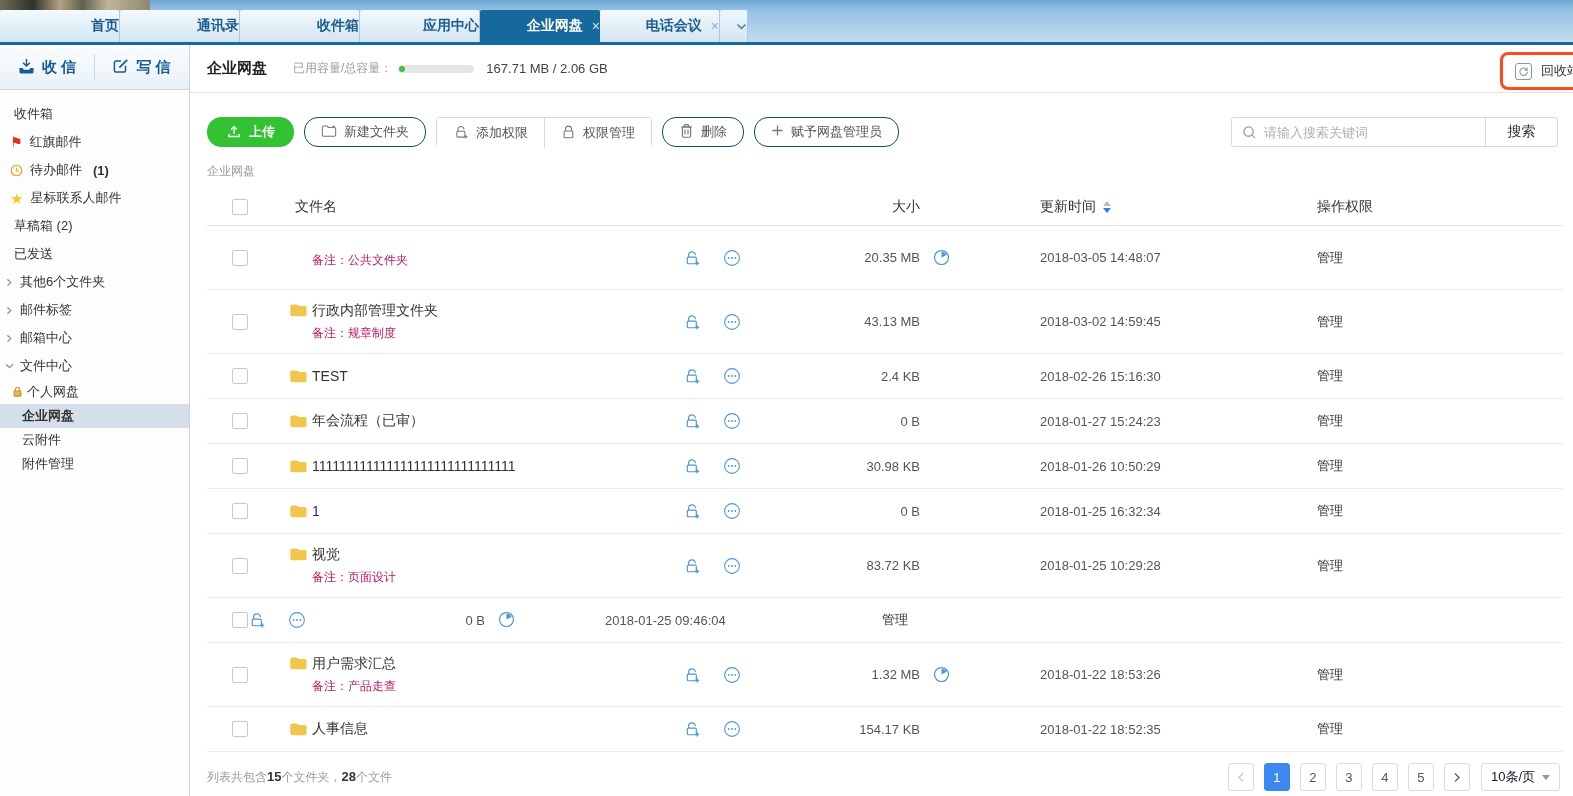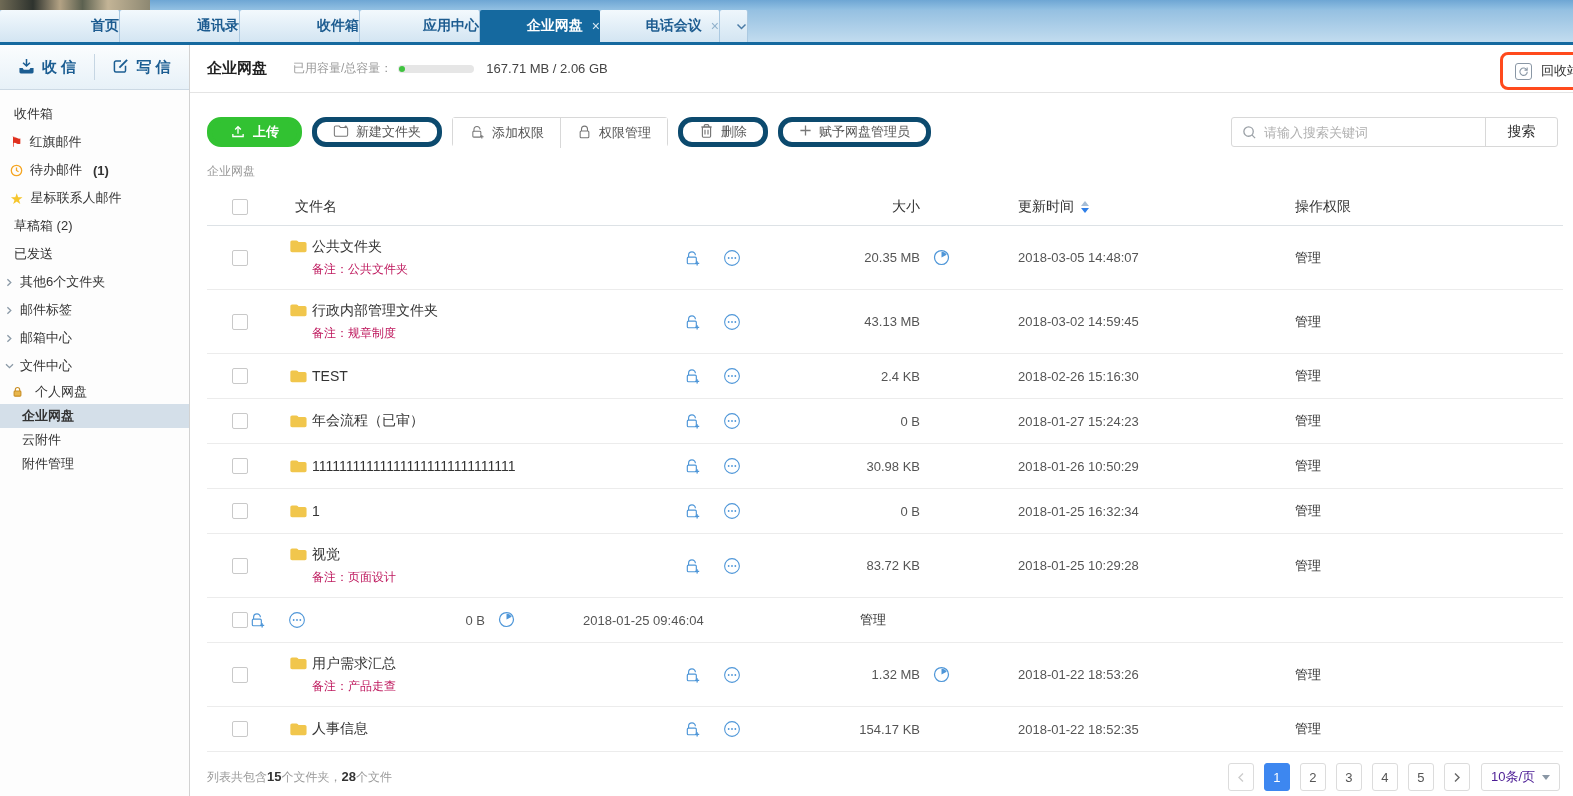--- a/index.html
+++ b/index.html
@@ -26,39 +26,39 @@
   .sidebar{width:190px;flex:0 0 190px;border-right:1px solid #d2d2d2;background:#fdfdfd}
   .mail-buttons{height:45px;display:flex;align-items:center;background:linear-gradient(180deg,#fbfdfe,#e7f1f8);border-bottom:1px solid #ccd9e4}
   .mail-btn{flex:1;height:100%;display:flex;align-items:center;justify-content:center;gap:7px;font-size:15px;font-weight:bold;color:#1b5d92;cursor:pointer}
   .vsep{width:1px;height:26px;background:#c6d6e3}
   .side-list{list-style:none;margin-top:10px;font-size:13px;color:#333}
   .side-list li{height:28px;display:flex;align-items:center;cursor:pointer;white-space:nowrap}
   .s-plain{padding-left:14px}
   .s-icon{padding-left:10px;gap:7px}
   .s-group{padding-left:5px;gap:5px}
   .s-sub{height:24px!important;padding-left:22px}
-  .s-sub.with-lock{padding-left:12px;gap:12px}
+  .s-sub.with-lock{padding-left:12px;gap:4px}
   .s-sub.selected{background:#d4dfe9;font-weight:bold}
   .badge-bold{font-weight:bold;margin-left:4px}
   .glyph-flag{color:#e0301e;font-size:14px;line-height:1}
   .glyph-star{color:#f6c62d;font-size:15px;line-height:1}
 
   
   .content{flex:1;position:relative;background:#fff;min-width:0}
   .content-header{height:48px;border-bottom:1px solid #e4e4e4;display:flex;align-items:center;padding-left:17px;position:relative}
   .page-title{font-size:15px;font-weight:bold;color:#222;margin-right:26px}
   .quota-label{font-size:12px;color:#999}
   .quota-bar{width:76px;height:8px;border-radius:4px;background:#e6e6e6;margin:0 12px 0 6px;position:relative}
   .quota-dot{position:absolute;left:1px;top:1px;width:6px;height:6px;border-radius:50%;background:#3fc33f}
   .quota-text{font-size:13px;color:#444}
   .recycle-box{position:absolute;right:-22px;top:7px;display:flex;align-items:center;gap:9px;border:3px solid #ff4a1d;border-radius:8px;padding:7px 12px;font-size:13px;color:#333;background:#fff;cursor:pointer}
   .recycle-icon{width:17px;height:17px;border:1px solid #8a97a5;border-radius:3px;display:flex;align-items:center;justify-content:center}
 
   .toolbar{margin:24px 17px 0;display:flex;gap:10px;height:30px;position:relative}
-  .btn{display:inline-flex;align-items:center;gap:7px;height:30px;padding:0 16px;border:5px solid #0c4a6e;border-radius:14px;background:#fff;font-size:13px;color:#555;cursor:pointer;white-space:nowrap}
+  .btn{display:inline-flex;align-items:center;gap:7px;height:30px;padding:0 16px;border:1px solid #0c4a6e;border-radius:14px;background:#fff;font-size:13px;color:#555;cursor:pointer;white-space:nowrap}
   .btn-upload{background:#32c232;border-color:#32c232;color:#fff;font-weight:bold;padding:0 18px}
   .btn-group{display:inline-flex;border:1px solid #d8d8d8;border-radius:3px}
   .btn-group .btn{border:0;border-radius:0}
   .btn-group .btn + .btn{border-left:1px solid #d8d8d8}
   .search{position:absolute;right:-2px;top:0;height:30px;display:flex;align-items:center;border:1px solid #d8d8d8;border-radius:3px;background:#fff}
   .search .mag{display:flex;align-items:center;padding-left:10px}
   .search input{border:0;outline:0;width:228px;padding:0 8px 0 7px;font-size:13px;color:#333;background:transparent}
   .search input::placeholder{color:#b0b0b0}
   .search-btn{width:72px;height:100%;border-left:1px solid #d8d8d8;display:flex;align-items:center;justify-content:center;font-size:14px;color:#333;cursor:pointer}
 
@@ -67,42 +67,42 @@
   .table{margin:8px 0 0 17px;width:1356px}
   .thead{display:flex;align-items:center;height:38px;border-bottom:1px solid #dde2e6;font-size:14px;color:#333}
   .checkbox{flex:0 0 16px;width:16px;height:16px;margin-left:25px;border:1px solid #c9c9c9;border-radius:2px;background:#fff;cursor:pointer}
   .c-name{width:394px;margin-left:41px}
   .h-name{padding-left:6px}
   .c-icons{width:58px;display:flex;gap:22px;align-items:center}
   .c-icons .icon{width:18px;height:18px;cursor:pointer;display:inline-flex}
   .c-size{width:179px;text-align:right;font-size:13px;color:#555}
   .h-size{font-size:14px;color:#333}
   .c-pie{width:18px;height:18px;margin-left:13px;display:inline-flex;cursor:pointer}
-  .c-updated{width:260px;margin-left:67px;font-size:13px;color:#555}
+  .c-updated{width:260px;margin-left:89px;font-size:13px;color:#555}
   .h-updated{display:flex;align-items:center;gap:7px;font-size:14px;color:#333}
   .c-perm{margin-left:17px;font-size:13px;color:#333;cursor:pointer}
   .h-perm{font-size:14px}
   .sort{display:flex;flex-direction:column;gap:2px;cursor:pointer}
   .caret-up{width:0;height:0;border-left:4px solid transparent;border-right:4px solid transparent;border-bottom:5px solid #a6bdd6}
   .caret-down{width:0;height:0;border-left:4px solid transparent;border-right:4px solid transparent;border-top:5px solid #2f7fe8}
 
   .trow{display:flex;align-items:center;min-height:45px;border-bottom:1px solid #ececec}
   .trow.tall{min-height:64px}
   .file-cell{display:flex;align-items:center;gap:5px}
   .fname{font-size:14px;color:#333;cursor:pointer}
   .remark{font-size:12px;color:#be185d;margin-top:5px;padding-left:23px}
 
   .table-footer{position:relative;height:39px;margin-left:17px;width:1356px}
   .summary{position:absolute;left:0;top:17px;font-size:12px;color:#9b9b9b}
   .summary b{color:#333;font-size:13px}
   .pager{position:absolute;right:3px;top:11px;display:flex;gap:10px;align-items:center}
   .pg{min-width:26px;height:28px;padding:0 4px;border:1px solid #dcdcdc;border-radius:3px;display:flex;align-items:center;justify-content:center;font-size:13px;color:#555;background:#fff;cursor:pointer}
   .pg.active{background:#3d87f0;border-color:#3d87f0;color:#fff}
   .pg.disabled{color:#ccc;cursor:default}
-  .page-size{height:28px;border:1px solid #dcdcdc;border-radius:3px;display:flex;align-items:center;gap:7px;padding:0 9px;font-size:13px;color:#4c1d95;margin-left:1px;cursor:pointer}
+  .page-size{height:28px;border:1px solid #dcdcdc;border-radius:3px;display:flex;align-items:center;gap:7px;padding:0 9px;font-size:13px;color:#0f172a;margin-left:1px;cursor:pointer}
   .sel-caret{width:0;height:0;border-left:4px solid transparent;border-right:4px solid transparent;border-top:5px solid #8a97a5}
 </style>
 </head>
 <body>
 
 <div class="screen">
   <div class="top-strip">
     <div class="photo"></div>
     <div class="sky"></div>
   </div>
@@ -331,28 +331,20 @@
                 <i class="caret-up"></i>
                 <i class="caret-down"></i>
               </span>
           </div>
           <div class="c-perm h-perm">操作权限</div>
         </div>
         <div id="rows">
             <div class="trow tall">
               <span class="checkbox"></span>
               <div class="c-name">
-                <span class="file-cell">
-                  <span style="display:inline-flex">
-                    <svg width="18" height="15" viewBox="0 0 20 16">
-                      <path fill="#f1c64c" d="M1.5 3.2c0-1 .8-1.9 1.9-1.9h4.9c.5 0 1 .2 1.3.6l1 1.1h7c1 0 1.9.8 1.9 1.9v7.6c0 1-.8 1.9-1.9 1.9H3.4c-1 0-1.9-.8-1.9-1.9V3.2z"></path>
-                    </svg>
-                  </span>
-                  <span class="fname">公共文件夹</span>
-                </span>
                 <div class="remark">备注：公共文件夹</div>
               </div>
               <div class="c-icons">
                 <span class="icon">
                   <svg width="18" height="18" viewBox="0 0 20 20" fill="none" stroke="#4e96d8" stroke-width="1.3">
                     <path d="M6.2 9V6.9a3.8 3.8 0 0 1 7.6 0"></path>
                     <rect x="4.8" y="9" width="10" height="7.4" rx="1.2"></rect>
                     <path d="M15.7 13.6v4.6M13.4 15.9H18" stroke-width="1.5"></path>
                   </svg>
                 </span>

